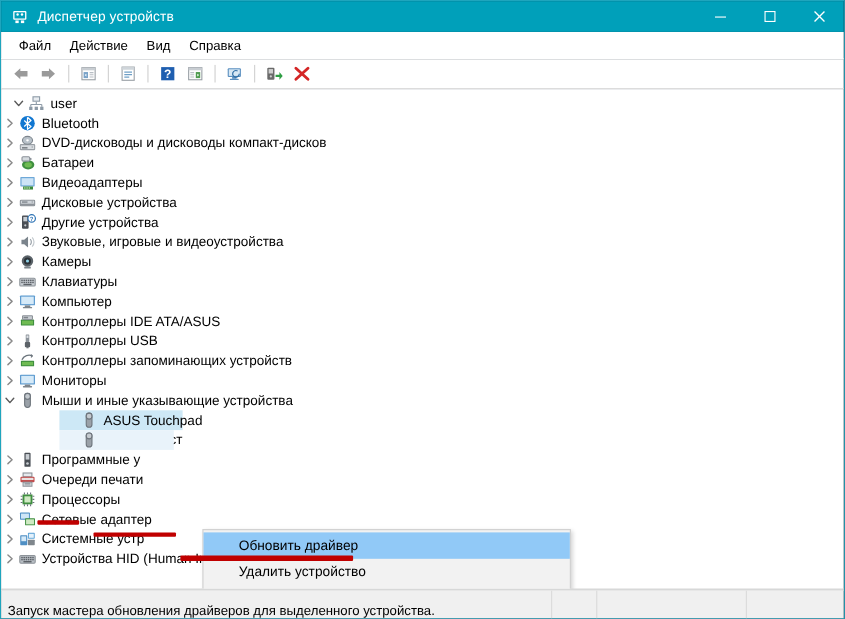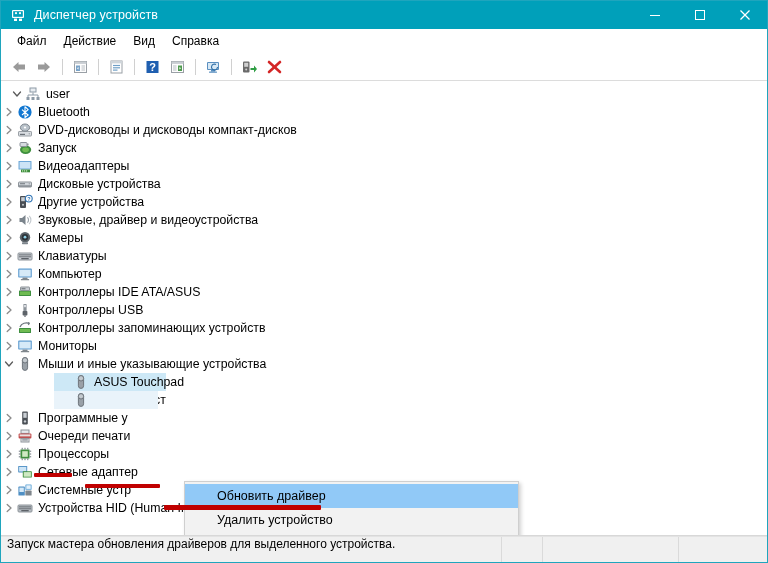--- a/index.html
+++ b/index.html
@@ -204,21 +204,21 @@
     background: #c00000;
     z-index: 30;
     border-radius: 1px;
   }
 
   
   .statusbar {
     height: 25px;
     background: #f0f0f0;
     display: flex;
-    align-items: flex-start;
+    align-items: flex-end;
     flex: 0 0 auto;
     border-top: 1px solid #e3e3e3;
   }
   .status-main {
     flex: 0 0 500px;
     font-size: 12px;
     color: #000000;
     padding-left: 6px;
     white-space: nowrap;
     overflow: hidden;
@@ -408,21 +408,21 @@
             <svg width="10" height="10" viewBox="0 0 10 10">
               <path d="M3.2 1.5 L7 5 L3.2 8.5" fill="none" stroke="#8a8a8a" stroke-width="1.3" stroke-linecap="round" stroke-linejoin="round"></path>
             </svg>
           </div>
           <div class="node-icon"><svg width="16" height="16" viewBox="0 0 16 16">
               <ellipse cx="8.6" cy="9.8" rx="5.6" ry="4.2" fill="#3f8f3f"></ellipse>
               <ellipse cx="8.6" cy="9.8" rx="3.4" ry="2.4" fill="#6fbb52"></ellipse>
               <rect x="3" y="2.5" width="7" height="4" rx="1" fill="#d6dbdf" stroke="#8b9199"></rect>
               <rect x="10" y="3.6" width="1.6" height="1.8" fill="#8b9199"></rect>
             </svg></div>
-          <div class="node-label">Запуск</div>
+          <div class="node-label">Батареи</div>
         </div>
         <div class="node indent-1">
           <div class="twisty">
             <svg width="10" height="10" viewBox="0 0 10 10">
               <path d="M3.2 1.5 L7 5 L3.2 8.5" fill="none" stroke="#8a8a8a" stroke-width="1.3" stroke-linecap="round" stroke-linejoin="round"></path>
             </svg>
           </div>
           <div class="node-icon"><svg width="16" height="16" viewBox="0 0 16 16">
               <rect x="1.5" y="3" width="13" height="8.5" rx=".6" fill="#6ea8d8"></rect>
               <rect x="2.6" y="4" width="10.8" height="6.5" fill="#cde4f6"></rect>
@@ -466,21 +466,21 @@
           <div class="twisty">
             <svg width="10" height="10" viewBox="0 0 10 10">
               <path d="M3.2 1.5 L7 5 L3.2 8.5" fill="none" stroke="#8a8a8a" stroke-width="1.3" stroke-linecap="round" stroke-linejoin="round"></path>
             </svg>
           </div>
           <div class="node-icon"><svg width="16" height="16" viewBox="0 0 16 16">
               <path d="M2.5 6 L5 6 L8.5 3 L8.5 13 L5 10 L2.5 10 Z" fill="#7b848c"></path>
               <path d="M10.4 5.4 a3.6 3.6 0 0 1 0 5.2" fill="none" stroke="#9aa2a9" stroke-width="1.1"></path>
               <path d="M12.2 3.8 a6 6 0 0 1 0 8.4" fill="none" stroke="#c3c9ce" stroke-width="1.1"></path>
             </svg></div>
-          <div class="node-label">Звуковые, драйвер и видеоустройства</div>
+          <div class="node-label">Звуковые, игровые и видеоустройства</div>
         </div>
         <div class="node indent-1">
           <div class="twisty">
             <svg width="10" height="10" viewBox="0 0 10 10">
               <path d="M3.2 1.5 L7 5 L3.2 8.5" fill="none" stroke="#8a8a8a" stroke-width="1.3" stroke-linecap="round" stroke-linejoin="round"></path>
             </svg>
           </div>
           <div class="node-icon"><svg width="16" height="16" viewBox="0 0 16 16">
               <circle cx="8" cy="7.2" r="5.2" fill="#5b6369"></circle>
               <circle cx="8" cy="7.2" r="3.2" fill="#2c3237"></circle>

